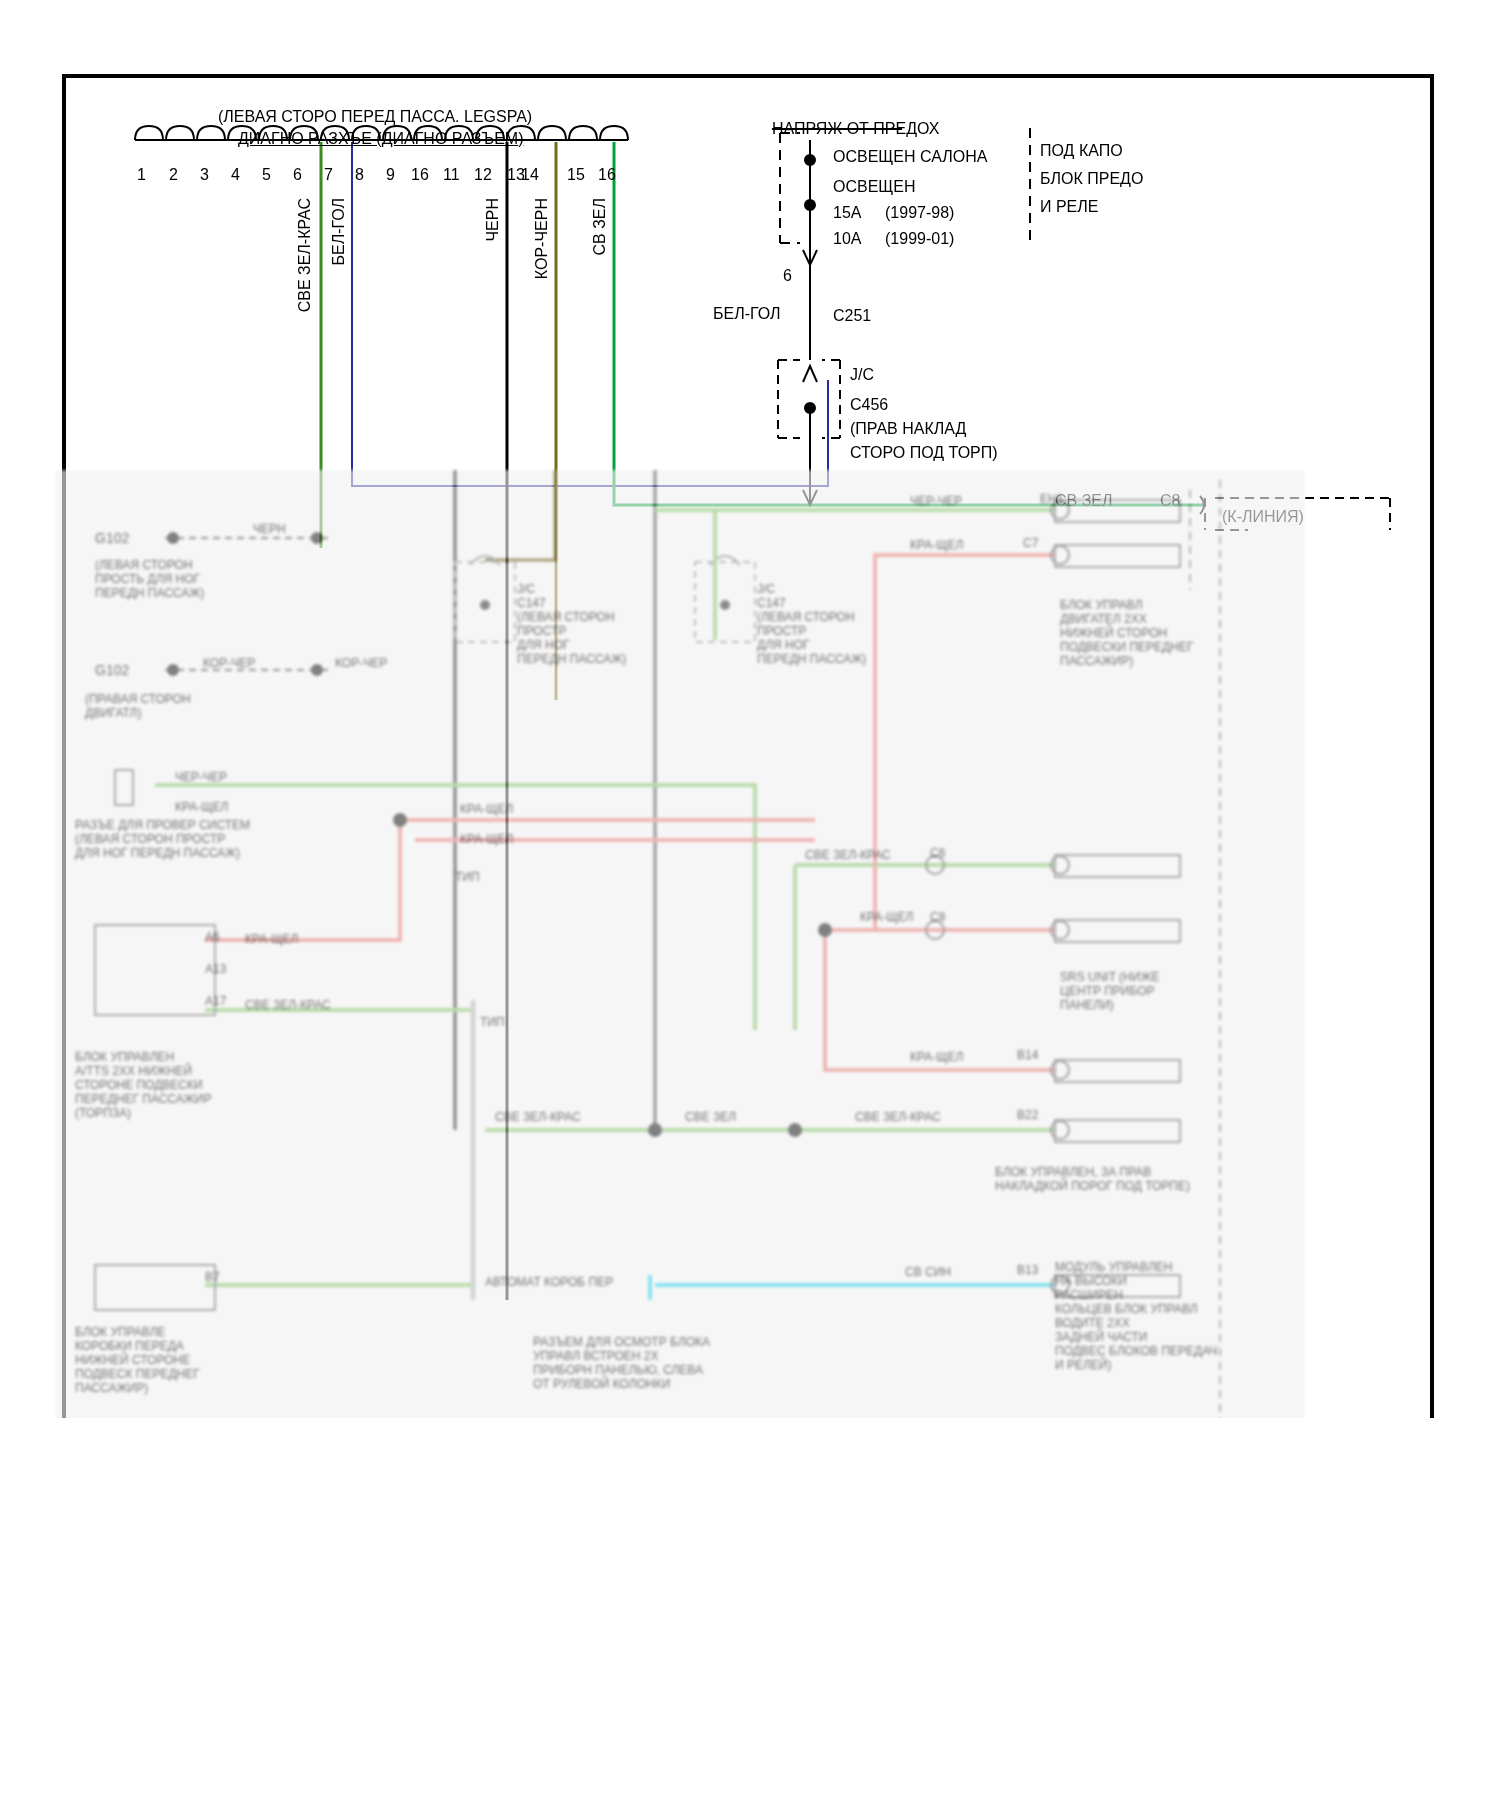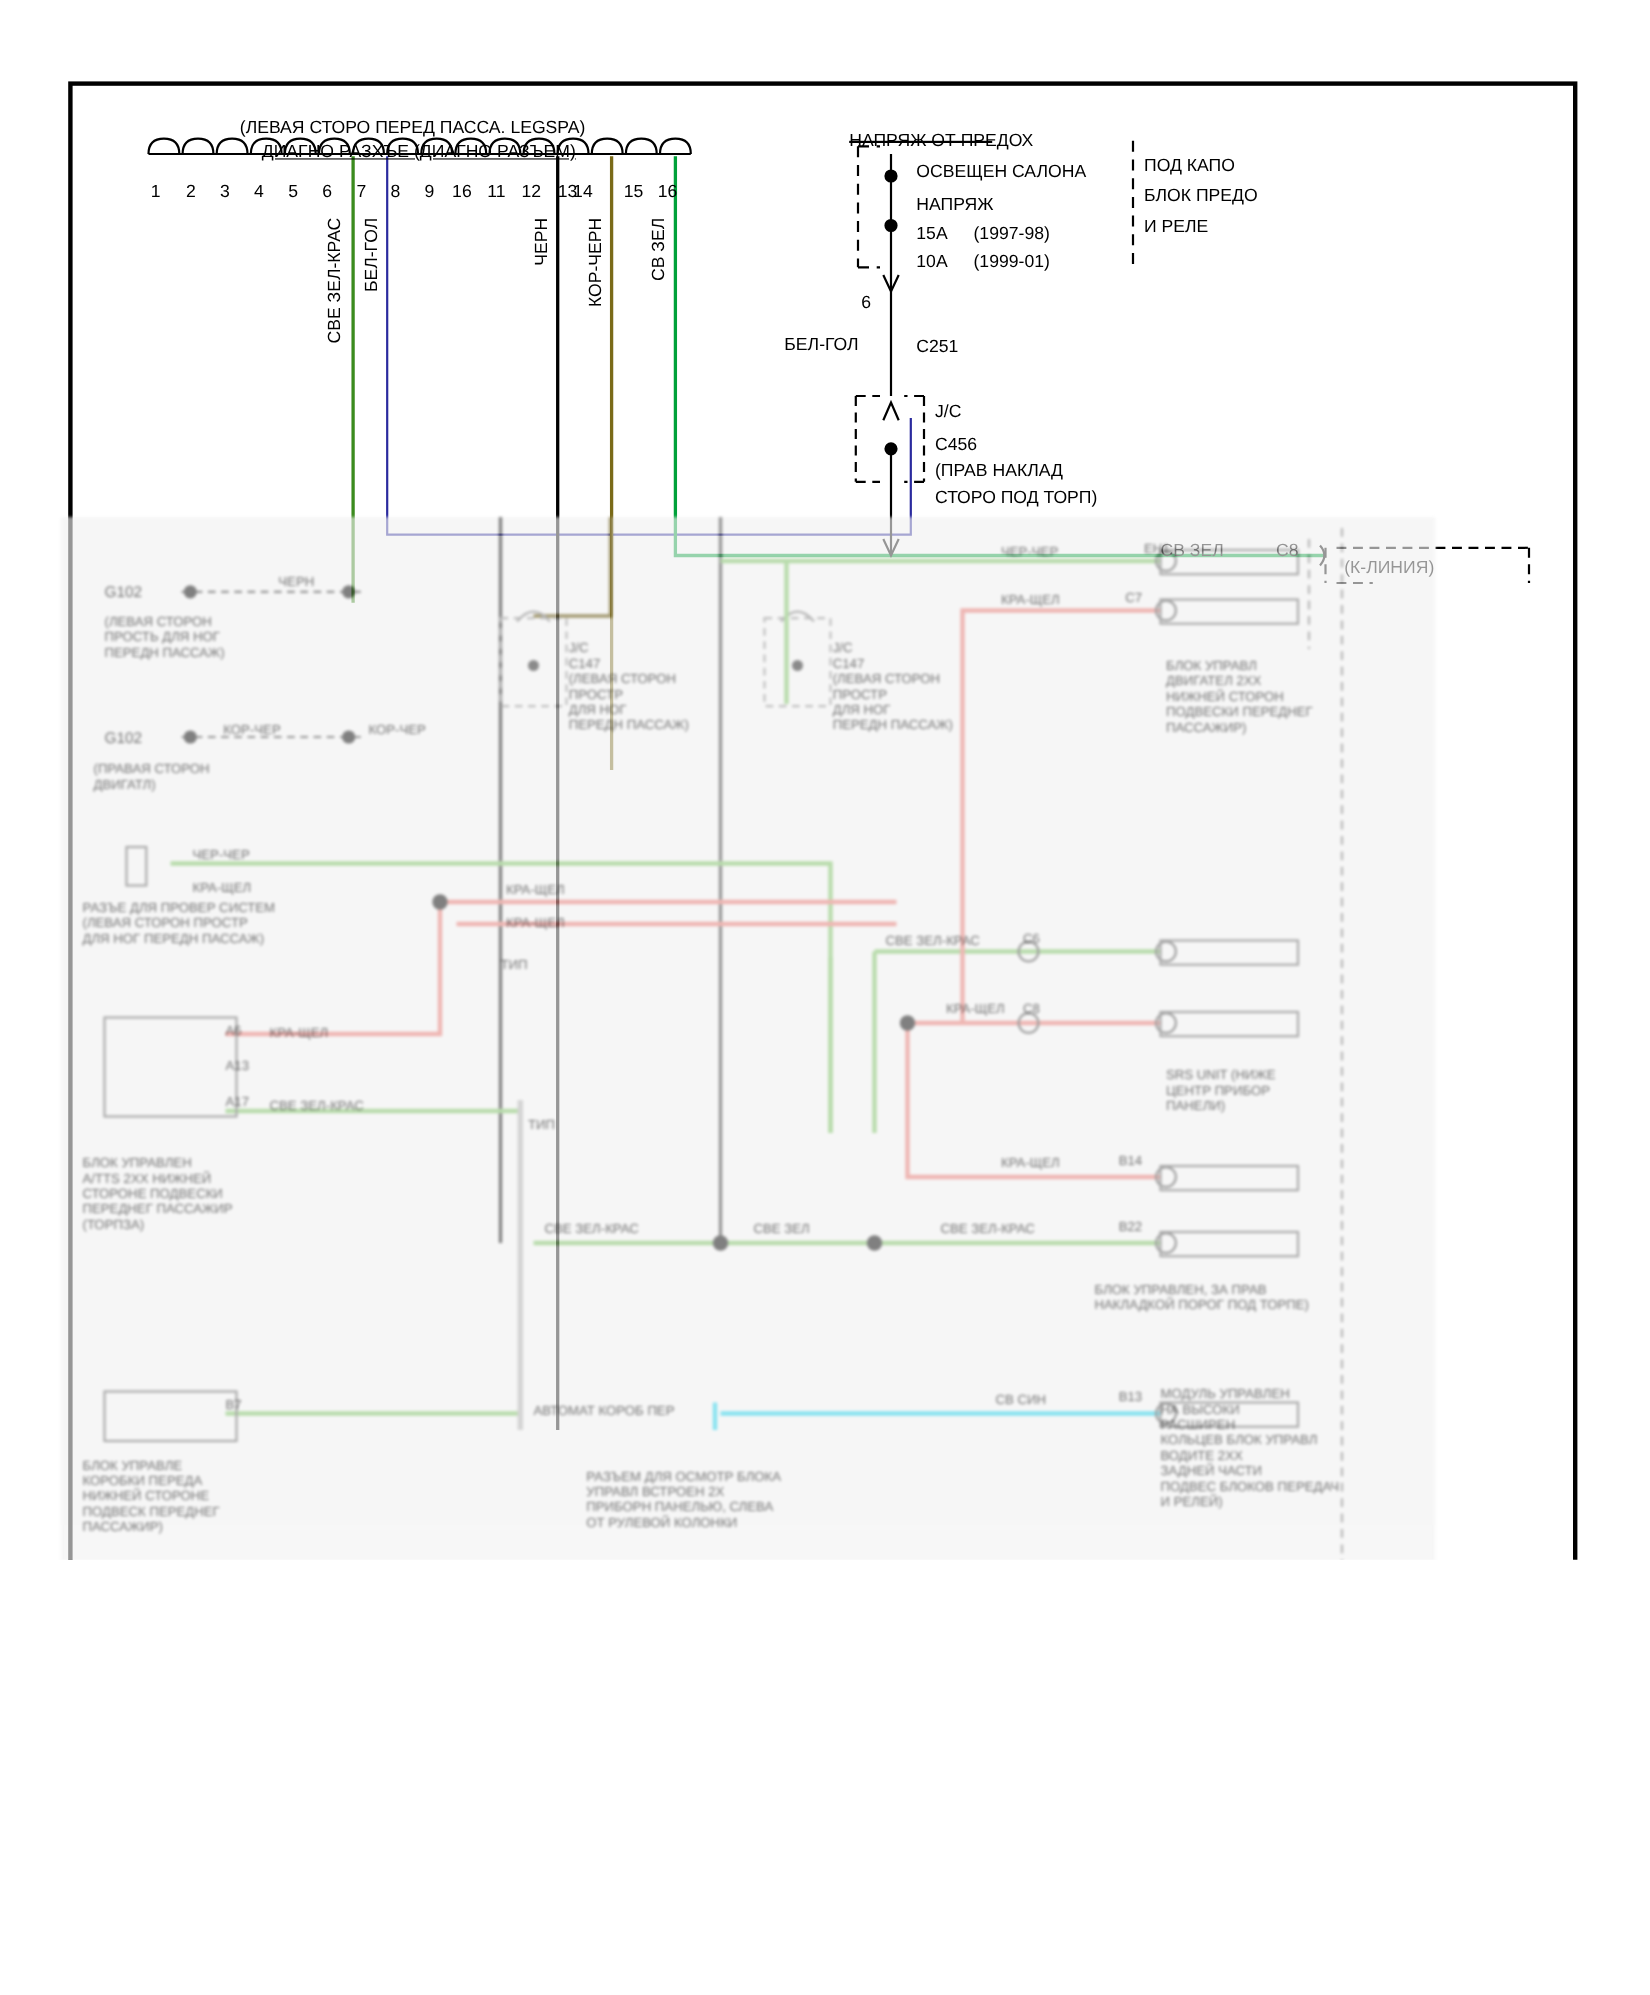--- a/index.html
+++ b/index.html
@@ -121,21 +121,21 @@
 
   <div class="abs vert" style="left:296px;top:198px;">СВЕ ЗЕЛ-КРАС</div>
   <div class="abs vert" style="left:330px;top:198px;">БЕЛ-ГОЛ</div>
   <div class="abs vert" style="left:484px;top:198px;">ЧЕРН</div>
   <div class="abs vert" style="left:533px;top:198px;">КОР-ЧЕРН</div>
   <div class="abs vert" style="left:591px;top:198px;">СВ ЗЕЛ</div>
 
   <div class="abs txt" style="left:772px;top:120px;">НАПРЯЖ ОТ ПРЕДОХ</div>
   <div class="abs" style="left:772px;top:128px;width:130px;height:2px;background:#000;"></div>
   <div class="abs txt" style="left:833px;top:148px;">ОСВЕЩЕН САЛОНА</div>
-  <div class="abs txt" style="left:833px;top:178px;">НАПРЯЖ</div>
+  <div class="abs txt" style="left:833px;top:178px;">ОСВЕЩЕН</div>
   <div class="abs txt" style="left:833px;top:204px;">15A</div>
   <div class="abs txt" style="left:885px;top:204px;">(1997-98)</div>
   <div class="abs txt" style="left:833px;top:230px;">10A</div>
   <div class="abs txt" style="left:885px;top:230px;">(1999-01)</div>
   <div class="abs txt" style="left:1040px;top:142px;">ПОД КАПО</div>
   <div class="abs txt" style="left:1040px;top:170px;">БЛОК ПРЕДО</div>
   <div class="abs txt" style="left:1040px;top:198px;">И РЕЛЕ</div>
 
   <div class="abs txt" style="left:783px;top:267px;">6</div>
   <div class="abs txt" style="left:833px;top:267px;margin-top:40px;">C251</div>

